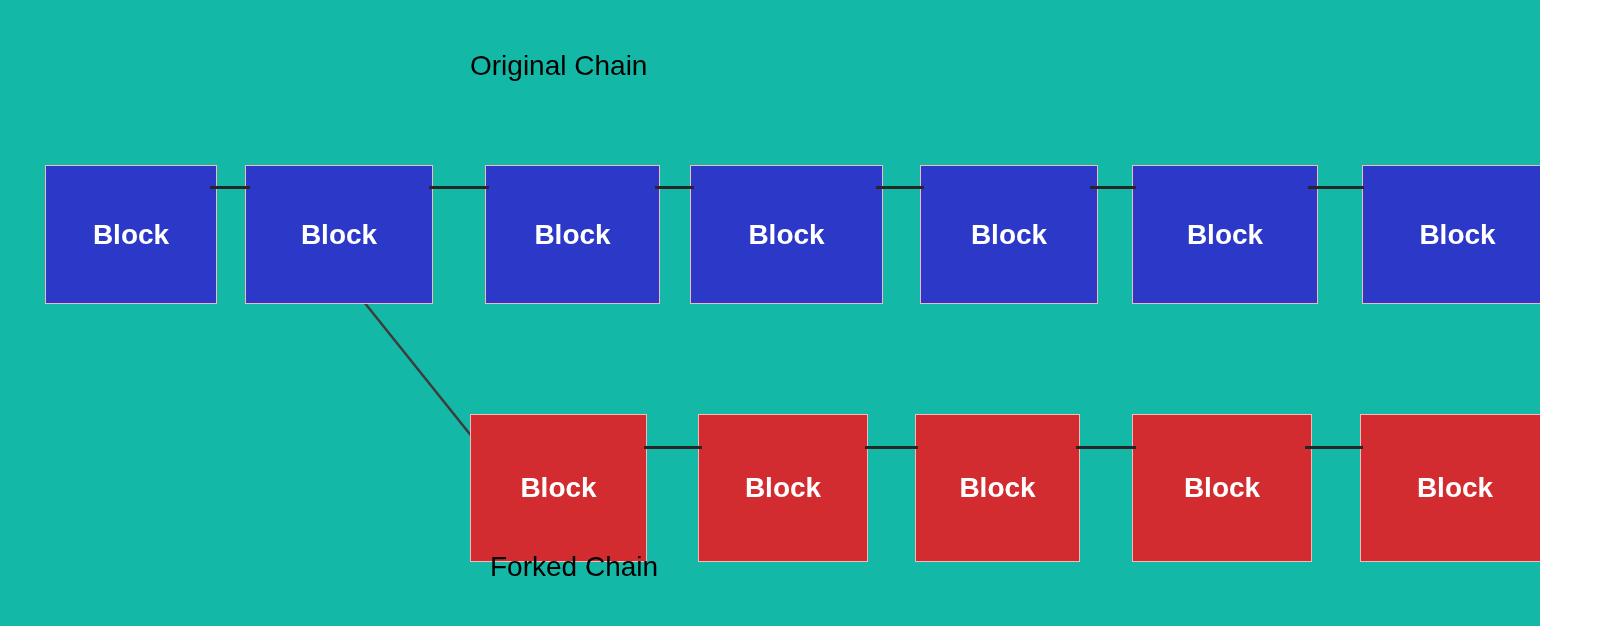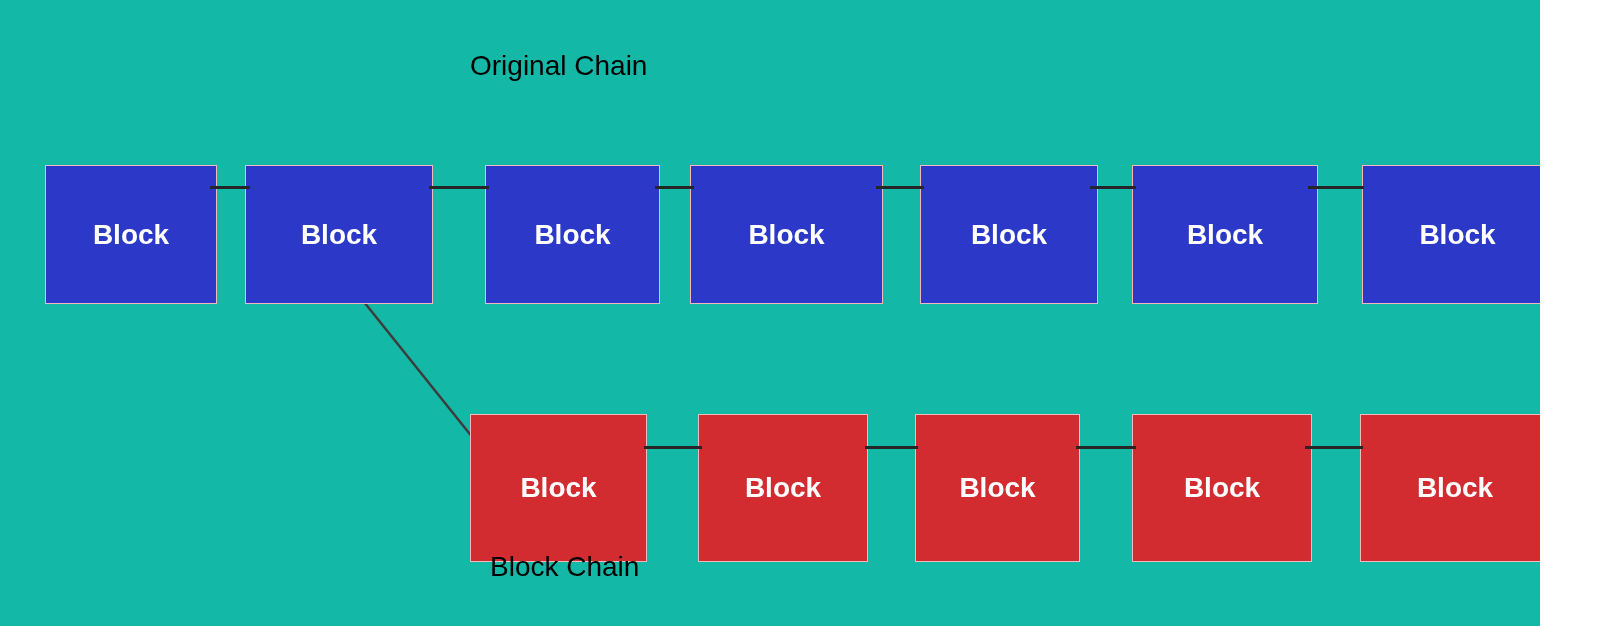--- a/index.html
+++ b/index.html
@@ -71,14 +71,14 @@
       <div class="block" style="left: 698px; top: 367px; width: 170px; height: 148px; background: rgb(211, 44, 48); border-color: rgb(242, 185, 189); color: rgb(255, 255, 255);">Block</div>
       <div class="block" style="left: 915px; top: 367px; width: 165px; height: 148px; background: rgb(211, 44, 48); border-color: rgb(242, 185, 189); color: rgb(255, 255, 255);">Block</div>
       <div class="block" style="left: 1132px; top: 367px; width: 180px; height: 148px; background: rgb(211, 44, 48); border-color: rgb(242, 185, 189); color: rgb(255, 255, 255);">Block</div>
       <div class="block" style="left: 1360px; top: 367px; width: 190px; height: 148px; background: rgb(211, 44, 48); border-color: rgb(242, 185, 189); color: rgb(255, 255, 255);">Block</div>
       <div class="connector" style="left: 644px; top: 446px; width: 58px; background: rgb(38, 38, 38);"></div>
       <div class="connector" style="left: 865px; top: 446px; width: 53px; background: rgb(38, 38, 38);"></div>
       <div class="connector" style="left: 1076px; top: 446px; width: 60px; background: rgb(38, 38, 38);"></div>
       <div class="connector" style="left: 1305px; top: 446px; width: 58px; background: rgb(38, 38, 38);"></div>
     </div>
 
-  <div class="chain-title" id="title-forked" style="color: rgb(0, 0, 0);">Block Chain</div>
+  <div class="chain-title" id="title-forked" style="color: rgb(0, 0, 0);">Forked Chain</div>
 </div>
 
 </body></html>

